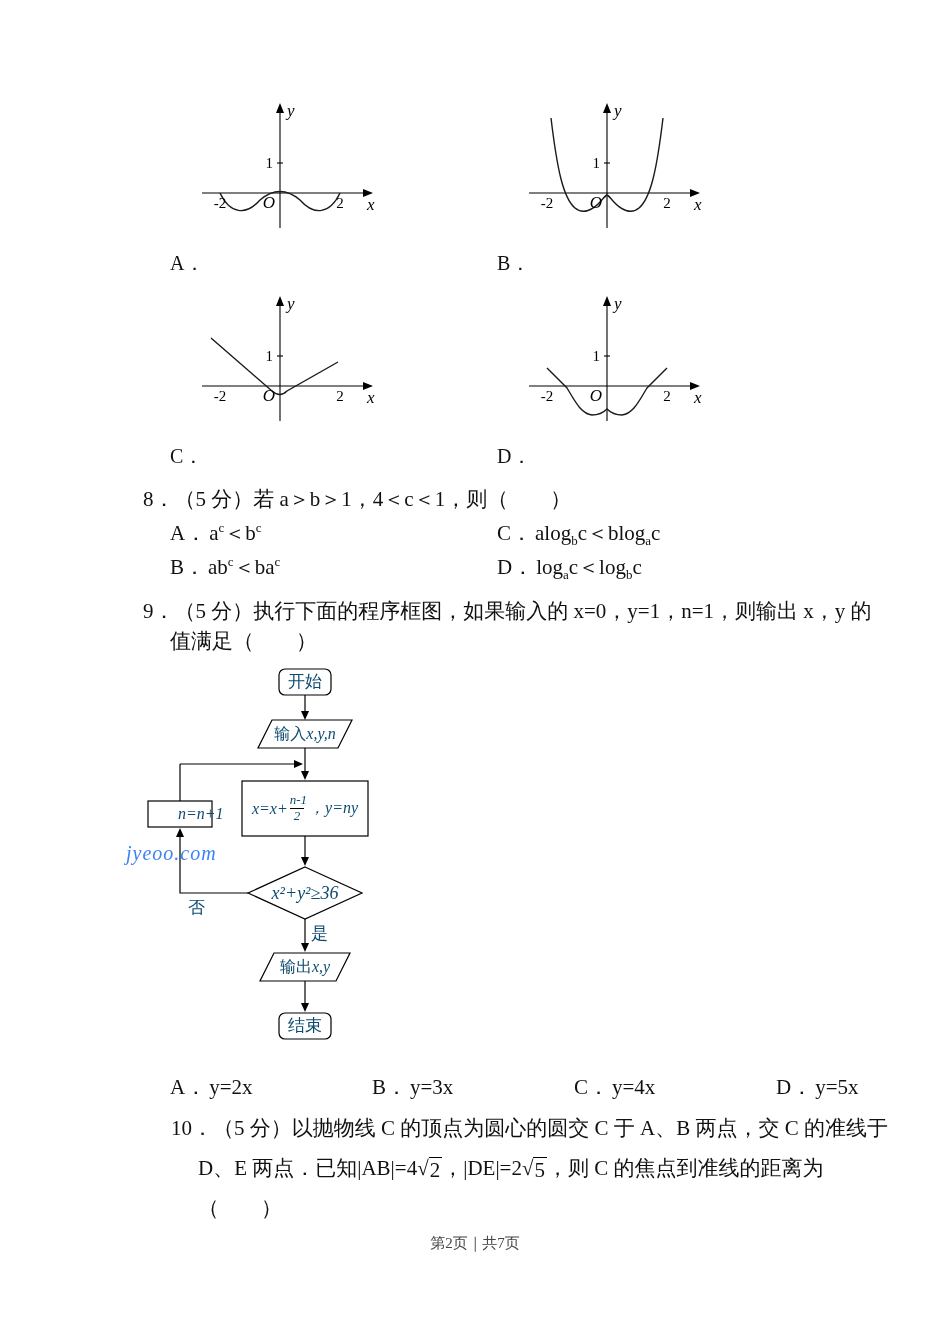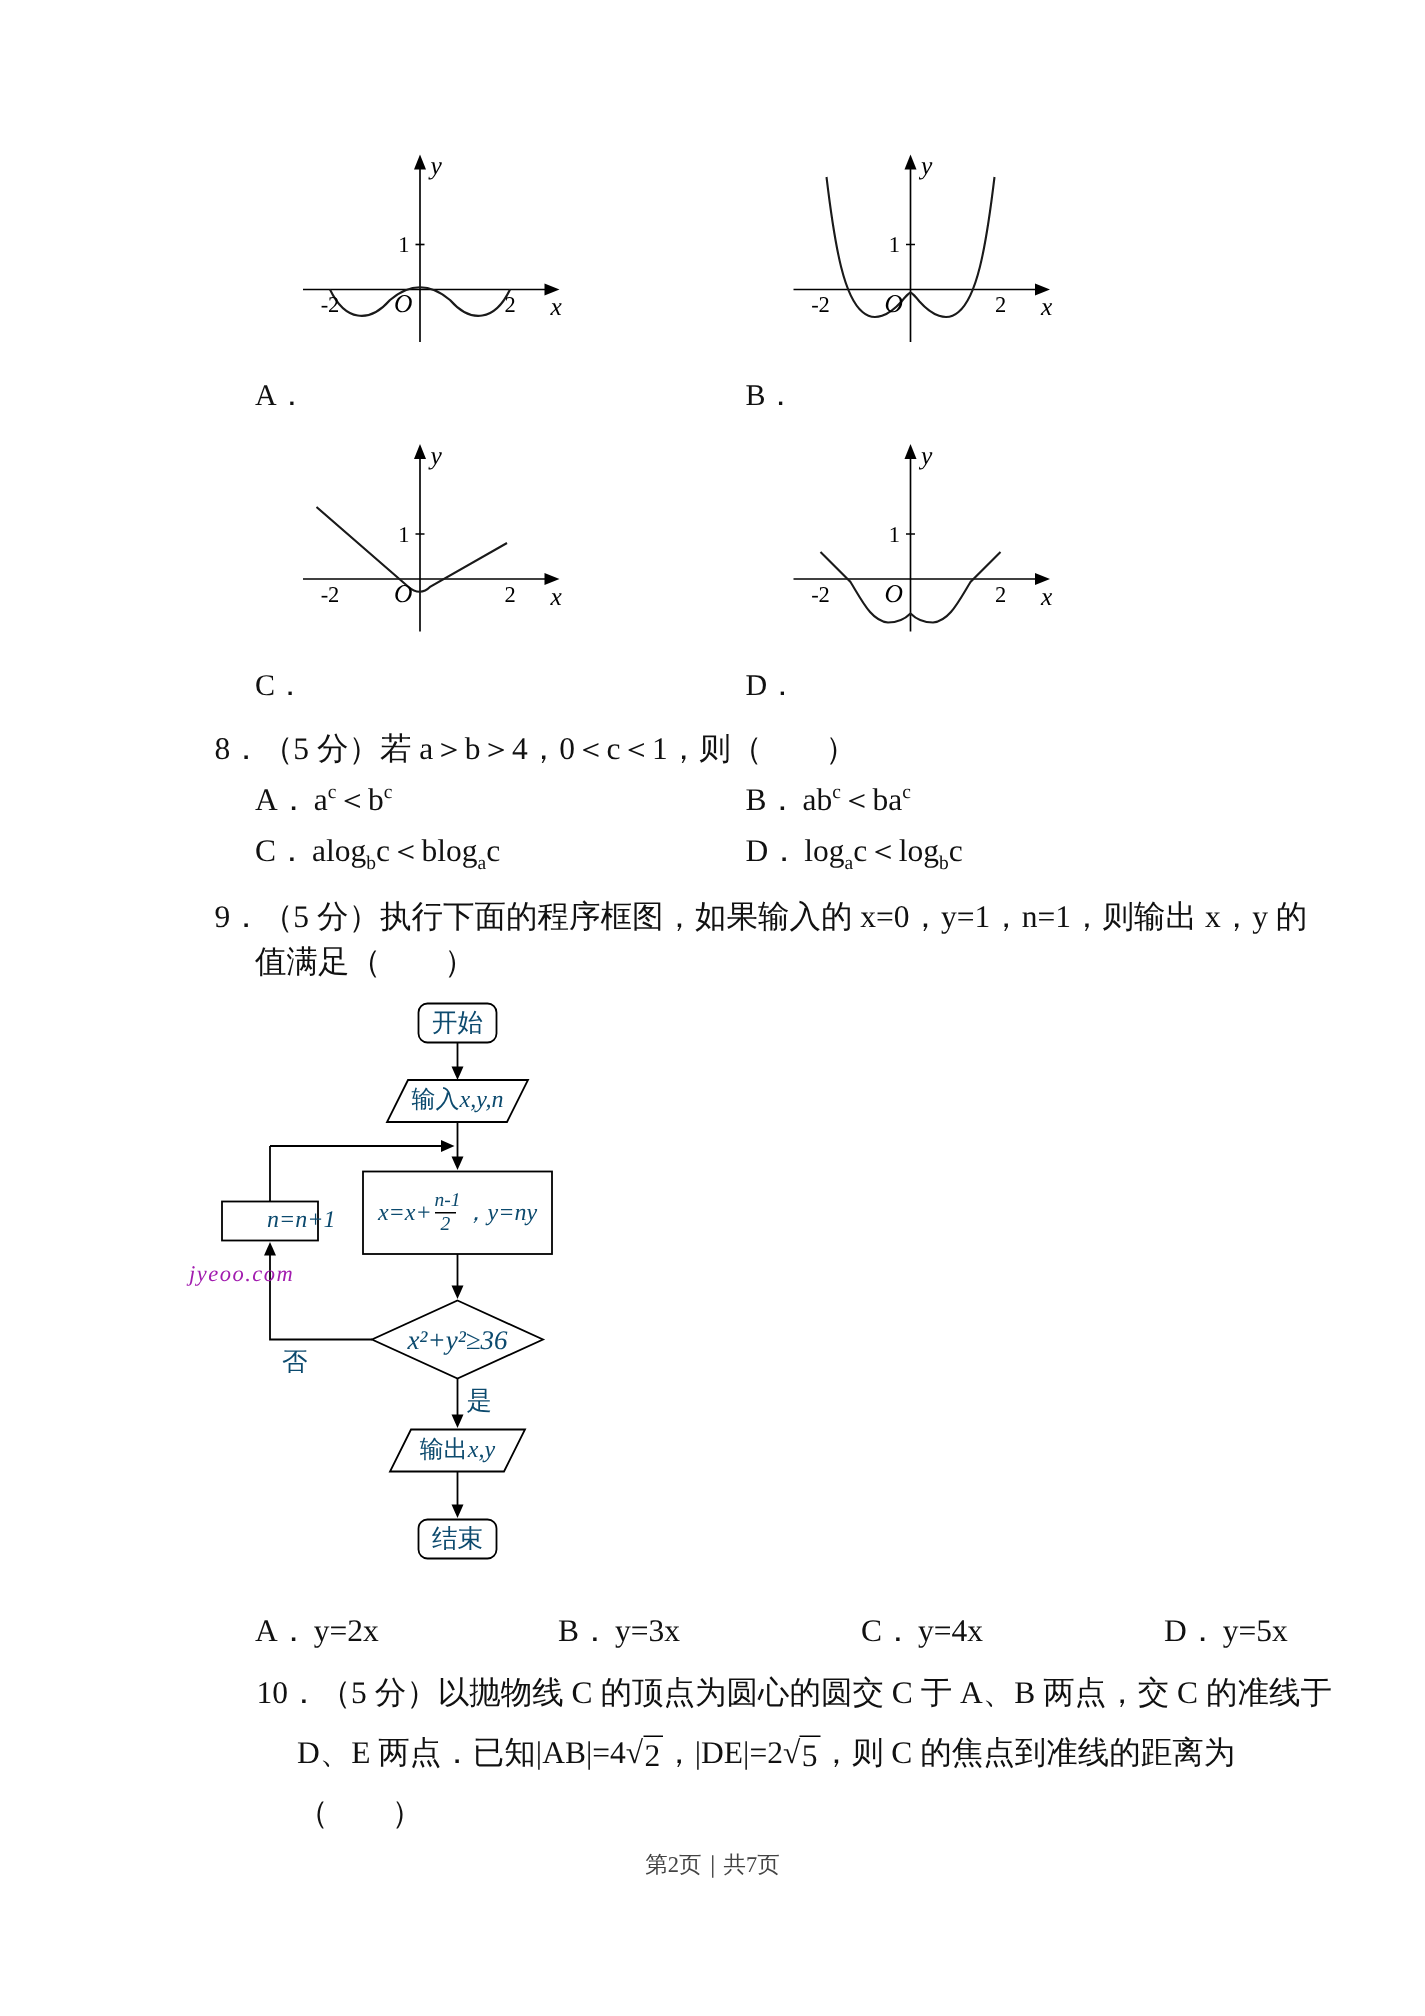--- a/index.html
+++ b/index.html
@@ -50,21 +50,21 @@
   .fc-assign { left:102px; top:117px; width:126px; height:55px; display:flex; align-items:center; justify-content:center; font-size:16px; font-style:italic; }
   .fc-loop { left:8px; top:137px; width:64px; height:26px; line-height:26px; font-size:16px; font-style:italic;padding-left:30px; }
   .fc-cond { left:108px; top:203px; width:114px; height:52px; display:flex; align-items:center; justify-content:center; font-size:18px; font-style:italic; }
   .fc-no { left:48px; top:232px; }
   .fc-yes { left:171px; top:258px; }
   .fc-output { left:122px; top:291px; width:86px; height:24px; line-height:24px; font-size:16px; }
   .fc-end { left:139px; top:349px; width:52px; height:26px; line-height:26px; }
   .fc-text i { font-style:italic; }
   .frac { display:inline-flex; flex-direction:column; align-items:flex-start; font-size:13px; line-height:1.15; margin:0 2px; vertical-align:middle; }
   .frac .den { border-top:1px solid #000; padding:0 4px; }
-  .watermark { position:absolute; left:-14px; top:178px; font-size:15px; color:#a21caf; letter-spacing:1px; font-style:italic; }
+  .watermark { position:absolute; left:-14px; top:178px; font-size:20px; color:#3b82f6; letter-spacing:1px; font-style:italic; }
 
   
   .footer { position:absolute; left:0; right:0; top:1234px; text-align:center; font-size:15px; color:#444; }
 </style>
 </head>
 <body>
 
 <div class="page">
 
   <section class="graphs">
@@ -137,31 +137,31 @@
         <text class="gnum" x="83" y="70" text-anchor="end">1</text>
         <text class="gnum" x="30" y="110" text-anchor="middle">-2</text>
         <text class="gnum" x="150" y="110" text-anchor="middle">2</text>
       </svg>
       <figcaption class="graph-label">D．</figcaption>
     </figure>
   </section>
 
   <section class="q8">
     <div class="stem-line">
-      <span class="qnum">8．</span><span>（5 分）若 a＞b＞4，0＜c＜1，则（　　）</span>
+      <span class="qnum">8．</span><span>（5 分）若 a＞b＞1，4＜c＜1，则（　　）</span>
     </div>
     <div class="opt-grid2">
       <div class="option">
         <span class="opt-label">A．</span><span><span>a</span><sup>c</sup><span>＜b</span><sup>c</sup></span>
       </div>
       <div class="option">
+        <span class="opt-label">C．</span><span><span>alog</span><sub>b</sub><span>c＜blog</span><sub>a</sub><span>c</span></span>
+      </div>
+      <div class="option">
         <span class="opt-label">B．</span><span><span>ab</span><sup>c</sup><span>＜ba</span><sup>c</sup></span>
-      </div>
-      <div class="option">
-        <span class="opt-label">C．</span><span><span>alog</span><sub>b</sub><span>c＜blog</span><sub>a</sub><span>c</span></span>
       </div>
       <div class="option">
         <span class="opt-label">D．</span><span><span>log</span><sub>a</sub><span>c＜log</span><sub>b</sub><span>c</span></span>
       </div>
     </div>
   </section>
 
   <section class="q9">
     <div class="stem-line">
       <span class="qnum">9．</span><span>（5 分）执行下面的程序框图，如果输入的 x=0，y=1，n=1，则输出 x，y 的</span>

